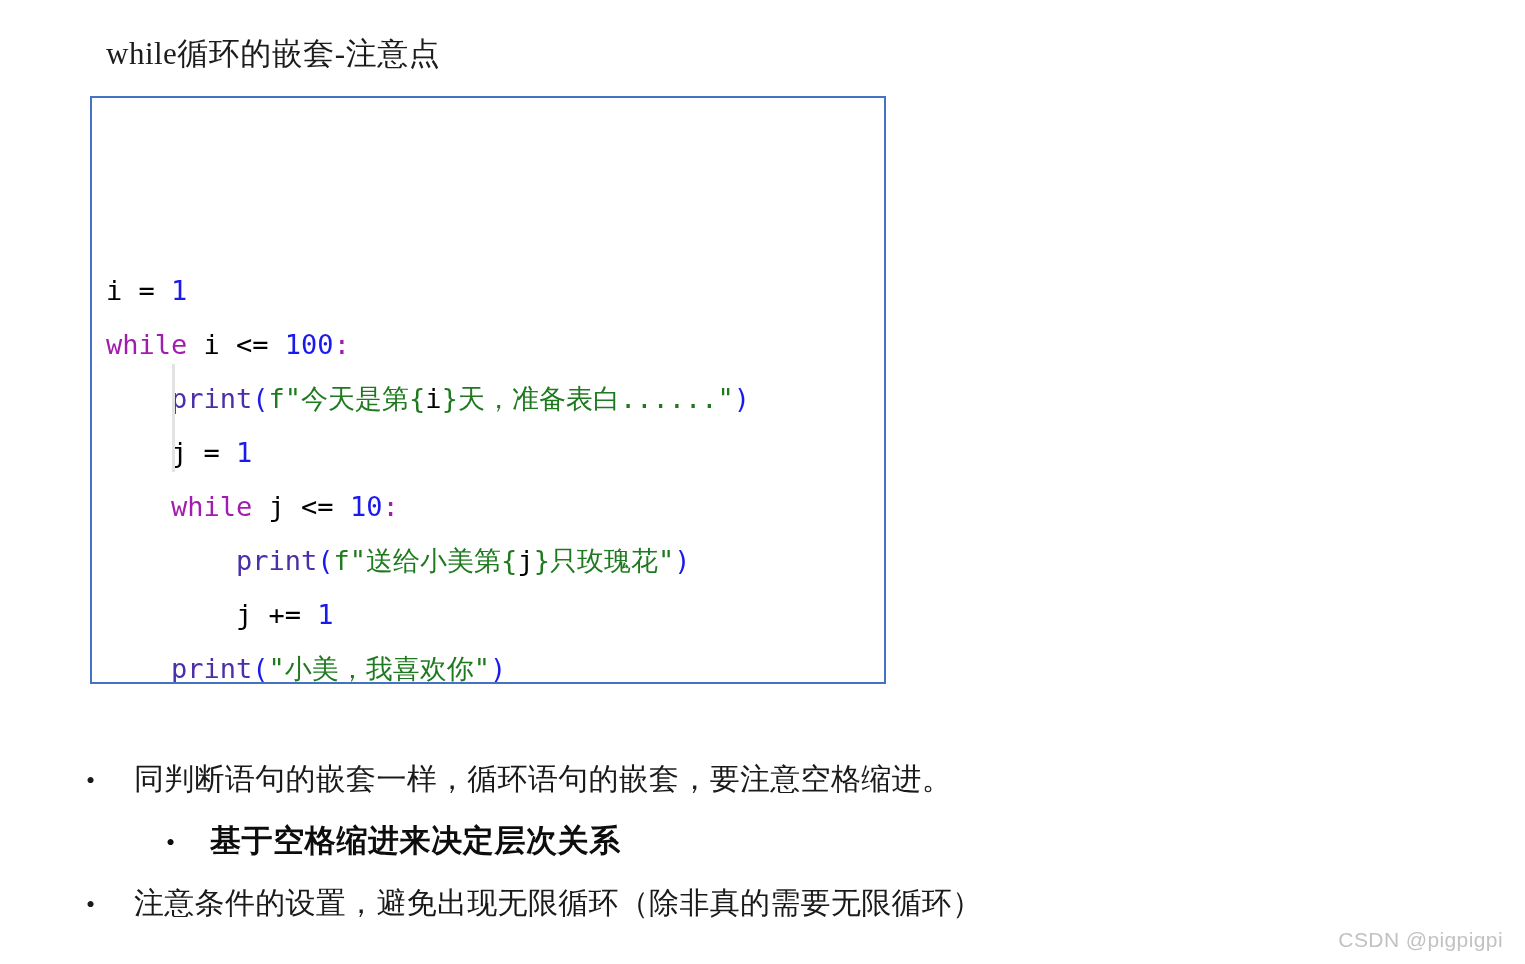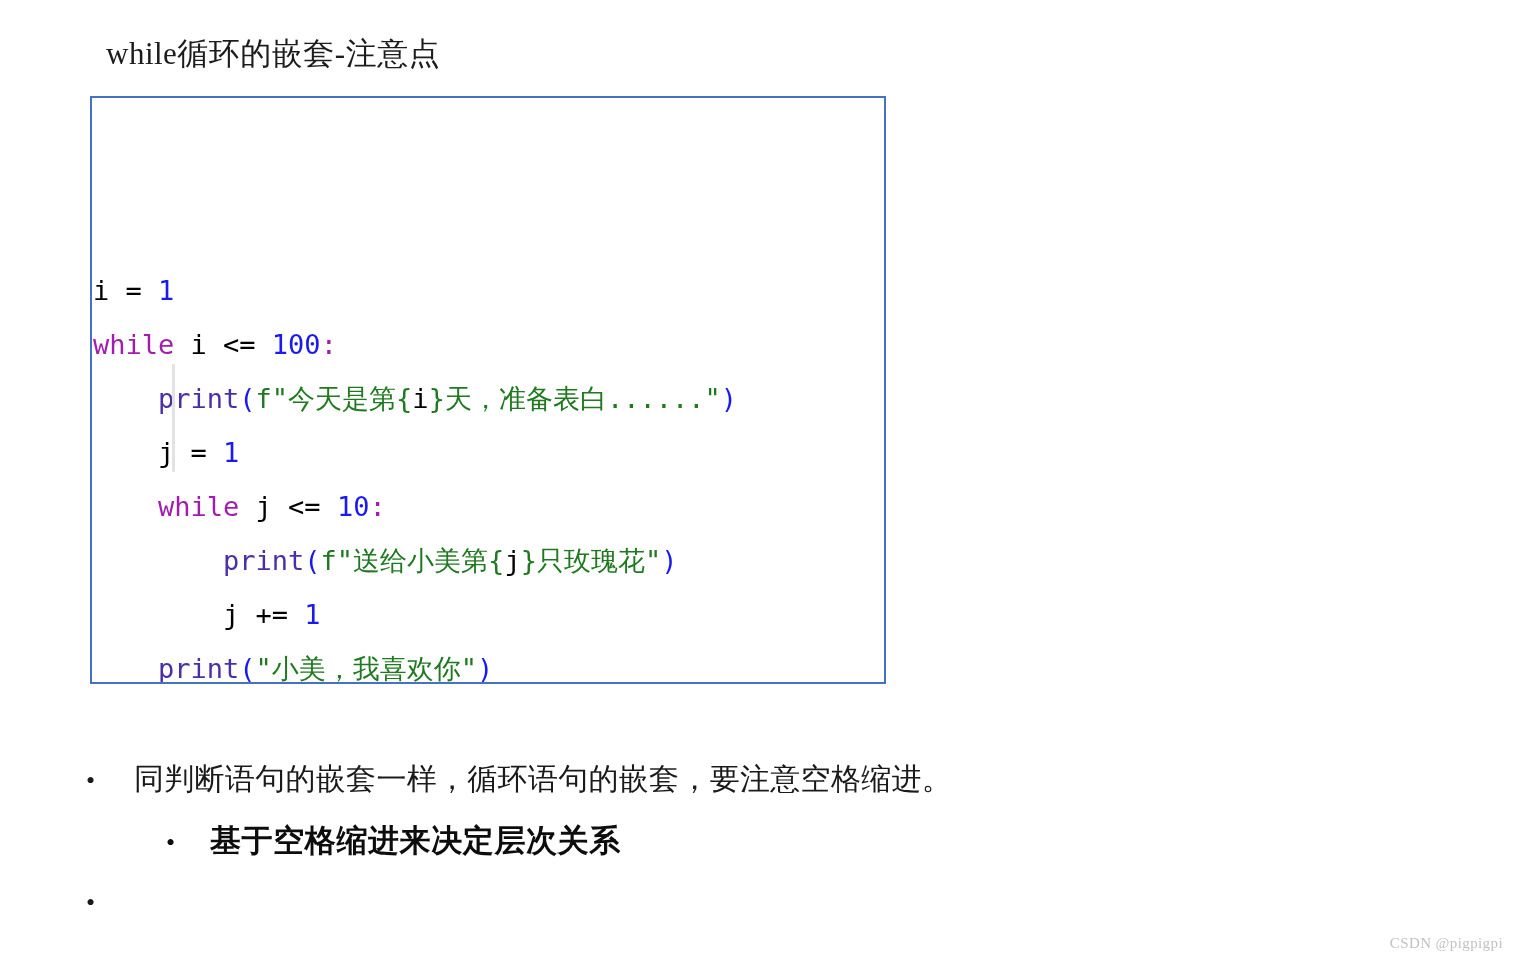--- a/index.html
+++ b/index.html
@@ -36,21 +36,21 @@
     top: 96px;
     width: 796px;
     height: 588px;
     box-sizing: border-box;
     border: 2px solid #4472c4;
     background: #ffffff;
     overflow: hidden;
   }
   .code-inner {
     position: relative;
-    padding: 4px 0 0 1px;
+    padding: 4px 0 0 14px;
     font-family: "DejaVu Sans Mono", "Liberation Mono", monospace;
     font-size: 27px;
     line-height: 54px;
     white-space: pre;
     color: #000000;
   }
   .code-line {
     height: 54px;
     white-space: pre;
   }
@@ -123,22 +123,22 @@
     color: #0d0d0d;
     letter-spacing: 0.6px;
     white-space: nowrap;
   }
 
   
   #watermark {
     position: absolute;
     right: 22px;
     bottom: 12px;
-    font-family: Liberation Serif, serif;
-    font-size: 15px;
+    font-family: Liberation Sans, sans-serif;
+    font-size: 21px;
     color: #c2c2c2;
     letter-spacing: 0.4px;
     white-space: nowrap;
   }
 </style>
 </head>
 <body>
 
 <div id="slide-title">while循环的嵌套-注意点</div>
 
@@ -152,16 +152,17 @@
     <div class="bullet-row bullet-l1">
       <span class="dot">•</span>
       <span class="txt">同判断语句的嵌套一样，循环语句的嵌套，要注意空格缩进。</span>
     </div>
     <div class="bullet-row bullet-l2">
       <span class="dot">•</span>
       <span class="txt">基于空格缩进来决定层次关系</span>
     </div>
     <div class="bullet-row bullet-l1">
       <span class="dot">•</span>
+      <span class="txt">注意条件的设置，避免出现无限循环（除非真的需要无限循环）</span>
     </div>
   </div>
 
 <div id="watermark">CSDN @pigpigpi</div>
 
 </body></html>

